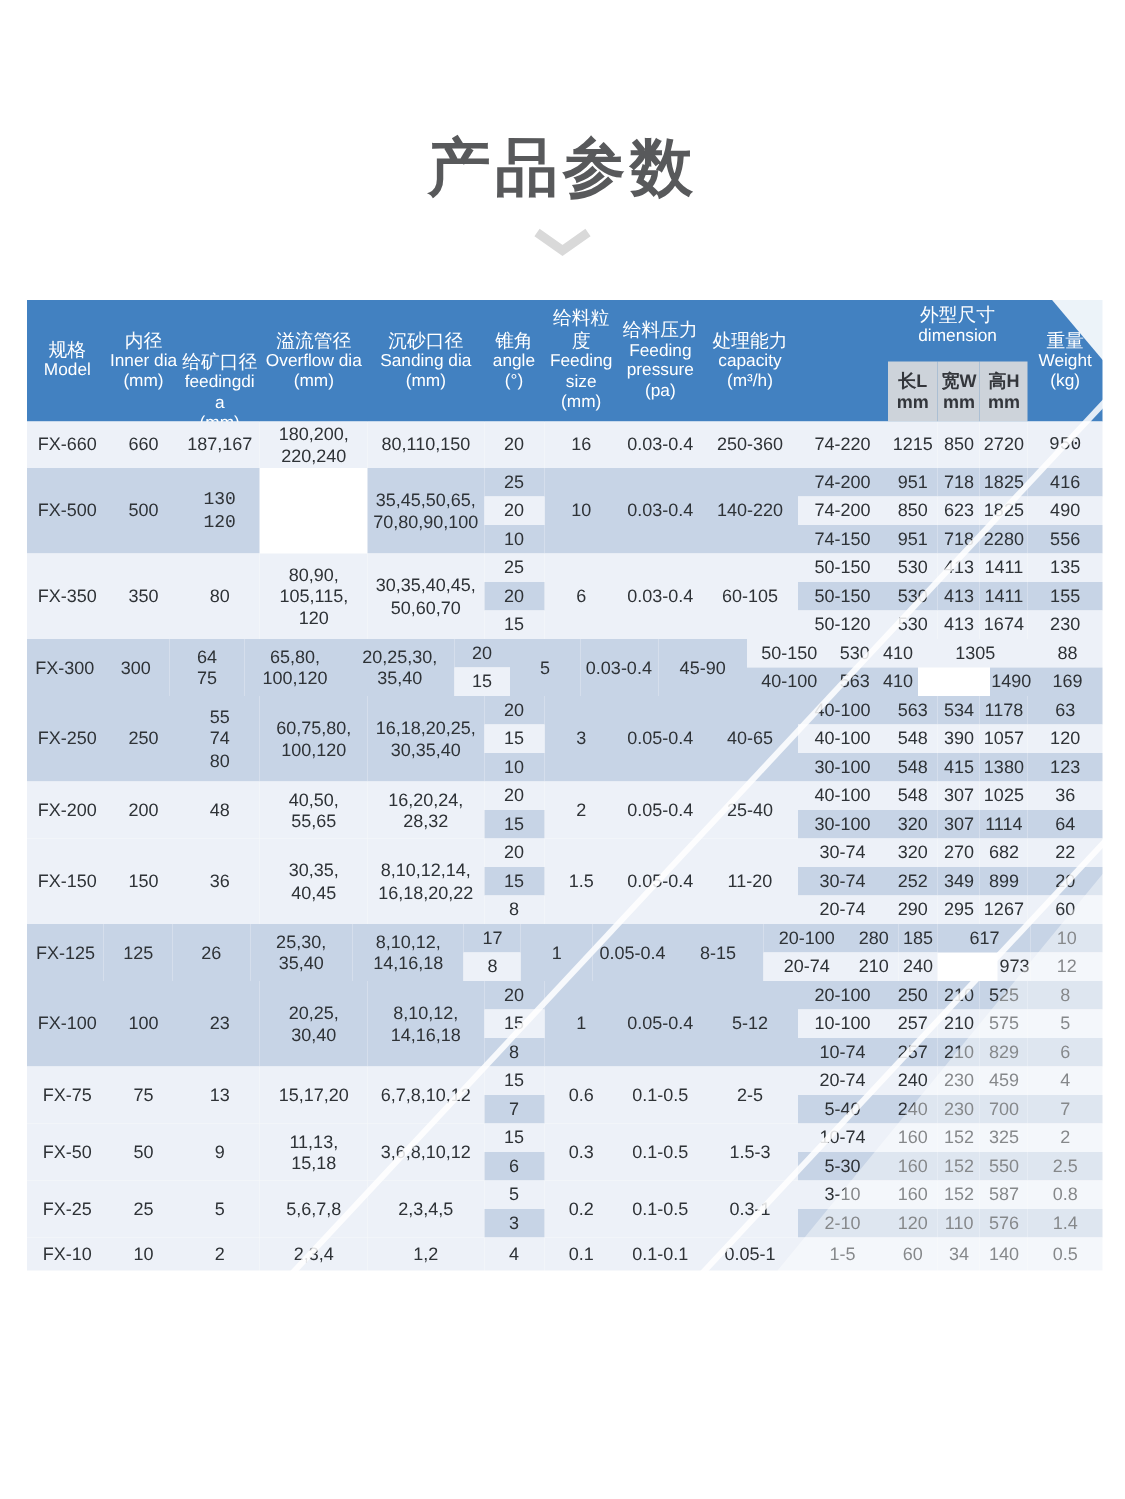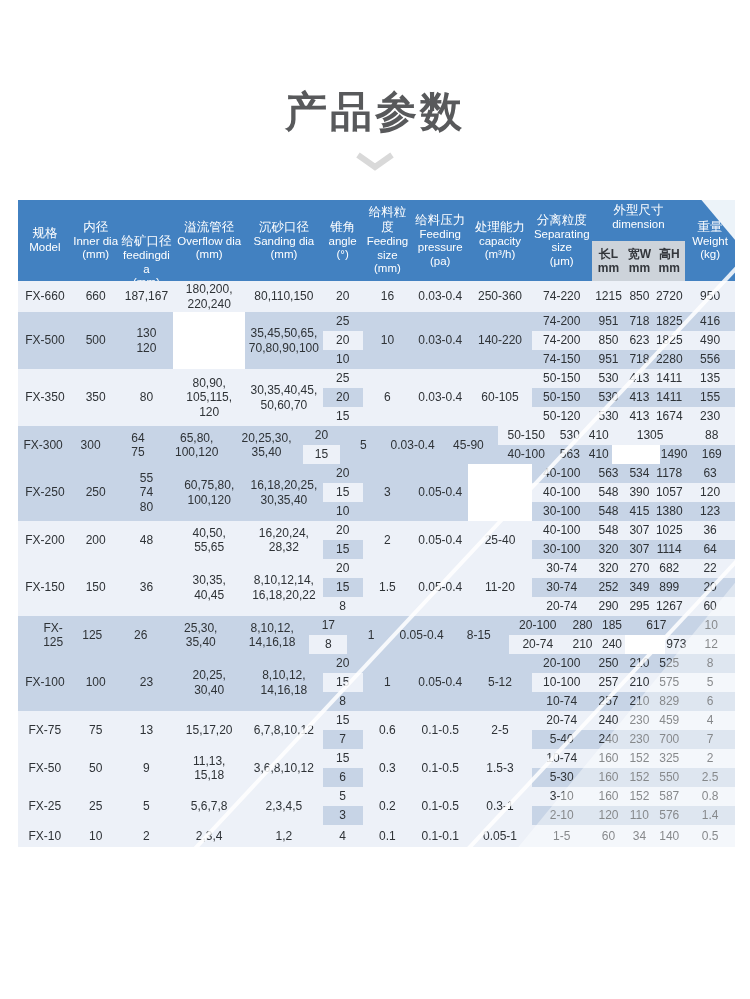--- a/index.html
+++ b/index.html
@@ -95,25 +95,20 @@
         </div>
         <div class="th" style="grid-area: 1 / 8 / span 2;">
           <div class="zh">给料压力</div>
           <div class="en">Feeding pressure</div>
           <div class="unit">(pa)</div>
         </div>
         <div class="th" style="grid-area: 1 / 9 / span 2;">
           <div class="zh">处理能力</div>
           <div class="en">capacity</div>
           <div class="unit">(m³/h)</div>
-        </div>
-        <div class="th" style="grid-area: 1 / 10 / span 2;">
-          <div class="zh">分离粒度</div>
-          <div class="en">Separating size</div>
-          <div class="unit">(μm)</div>
         </div>
         <div class="th" style="grid-area: 1 / 11 / auto / span 3;">
           <div class="zh">外型尺寸</div>
           <div class="en">dimension</div>
         </div>
         <div class="th-sub" style="grid-area: 2 / 11;">
           <div class="sub-zh">长L</div>
           <div class="sub-unit">mm</div>
         </div>
         <div class="th-sub" style="grid-area: 2 / 12;">
@@ -139,26 +134,26 @@
 220,240</div>
           <div class="cell shade-L" style="grid-area: 1 / 5 / span 1;">80,110,150</div>
           <div class="cell shade-L" style="grid-area: 1 / 7 / span 1;">16</div>
           <div class="cell shade-L" style="grid-area: 1 / 8 / span 1;">0.03-0.4</div>
           <div class="cell shade-L" style="grid-area: 1 / 9 / span 1;">250-360</div>
           <div class="cell shade-L" style="grid-area: 1 / 6;">20</div>
           <div class="cell shade-L" style="grid-area: 1 / 10;">74-220</div>
           <div class="cell shade-L" style="grid-area: 1 / 11;">1215</div>
           <div class="cell shade-L" style="grid-area: 1 / 12;">850</div>
           <div class="cell shade-L" style="grid-area: 1 / 13;">2720</div>
-          <div class="cell shade-L" style="grid-area: 1 / 14;">950</div>
+          <div class="cell shade-L" style="grid-area: 1 / 14; font-family: Liberation Mono, monospace;">950</div>
         </div>
         <div class="group" style="grid-template-rows: repeat(3, 19px);">
           <div class="cell shade-D" style="grid-area: 1 / 1 / span 3;">FX-500</div>
           <div class="cell shade-D" style="grid-area: 1 / 2 / span 3;">500</div>
-          <div class="cell shade-D" style="grid-area: 1 / 3 / span 3;">130
+          <div class="cell shade-D" style="grid-area: 1 / 3 / span 3; font-family: Liberation Mono, monospace;">130
 120</div>
           <div class="cell shade-D" style="grid-area: 1 / 5 / span 3;">35,45,50,65,
 70,80,90,100</div>
           <div class="cell shade-D" style="grid-area: 1 / 7 / span 3;">10</div>
           <div class="cell shade-D" style="grid-area: 1 / 8 / span 3;">0.03-0.4</div>
           <div class="cell shade-D" style="grid-area: 1 / 9 / span 3;">140-220</div>
           <div class="cell shade-D" style="grid-area: 1 / 6;">25</div>
           <div class="cell shade-L" style="grid-area: 2 / 6;">20</div>
           <div class="cell shade-D" style="grid-area: 3 / 6;">10</div>
           <div class="cell shade-D" style="grid-area: 1 / 10;">74-200</div>
@@ -238,20 +233,21 @@
           <div class="cell shade-D" style="grid-area: 1 / 2 / span 3;">250</div>
           <div class="cell shade-D" style="grid-area: 1 / 3 / span 3;">55
 74
 80</div>
           <div class="cell shade-D" style="grid-area: 1 / 4 / span 3;">60,75,80,
 100,120</div>
           <div class="cell shade-D" style="grid-area: 1 / 5 / span 3;">16,18,20,25,
 30,35,40</div>
           <div class="cell shade-D" style="grid-area: 1 / 7 / span 3;">3</div>
           <div class="cell shade-D" style="grid-area: 1 / 8 / span 3;">0.05-0.4</div>
+          <div class="cell shade-D" style="grid-area: 1 / 9 / span 3;">40-65</div>
           <div class="cell shade-D" style="grid-area: 1 / 6;">20</div>
           <div class="cell shade-L" style="grid-area: 2 / 6;">15</div>
           <div class="cell shade-D" style="grid-area: 3 / 6;">10</div>
           <div class="cell shade-D" style="grid-area: 1 / 10;">40-100</div>
           <div class="cell shade-D" style="grid-area: 1 / 11;">563</div>
           <div class="cell shade-D" style="grid-area: 1 / 12;">534</div>
           <div class="cell shade-D" style="grid-area: 1 / 13;">1178</div>
           <div class="cell shade-D" style="grid-area: 1 / 14;">63</div>
           <div class="cell shade-L" style="grid-area: 2 / 10;">40-100</div>
           <div class="cell shade-L" style="grid-area: 2 / 11;">548</div>
@@ -312,21 +308,21 @@
           <div class="cell shade-D" style="grid-area: 2 / 12;">349</div>
           <div class="cell shade-D" style="grid-area: 2 / 13;">899</div>
           <div class="cell shade-D" style="grid-area: 2 / 14;">20</div>
           <div class="cell shade-L" style="grid-area: 3 / 10;">20-74</div>
           <div class="cell shade-L" style="grid-area: 3 / 11;">290</div>
           <div class="cell shade-L" style="grid-area: 3 / 12;">295</div>
           <div class="cell shade-L" style="grid-area: 3 / 13;">1267</div>
           <div class="cell shade-L" style="grid-area: 3 / 14;">60</div>
         </div>
         <div class="group" style="grid-template-rows: repeat(2, 19px);">
-          <div class="cell shade-D" style="grid-area: 1 / 1 / span 2; padding-left: 20px;">FX-125</div>
+          <div class="cell shade-D" style="grid-area: 1 / 1 / span 2;">FX-125</div>
           <div class="cell shade-D" style="grid-area: 1 / 2 / span 2;">125</div>
           <div class="cell shade-D" style="grid-area: 1 / 3 / span 2;">26</div>
           <div class="cell shade-D" style="grid-area: 1 / 4 / span 2;">25,30,
 35,40</div>
           <div class="cell shade-D" style="grid-area: 1 / 5 / span 2;">8,10,12,
 14,16,18</div>
           <div class="cell shade-D" style="grid-area: 1 / 7 / span 2;">1</div>
           <div class="cell shade-D" style="grid-area: 1 / 8 / span 2;">0.05-0.4</div>
           <div class="cell shade-D" style="grid-area: 1 / 9 / span 2;">8-15</div>
           <div class="cell shade-D" style="grid-area: 1 / 6;">17</div>

